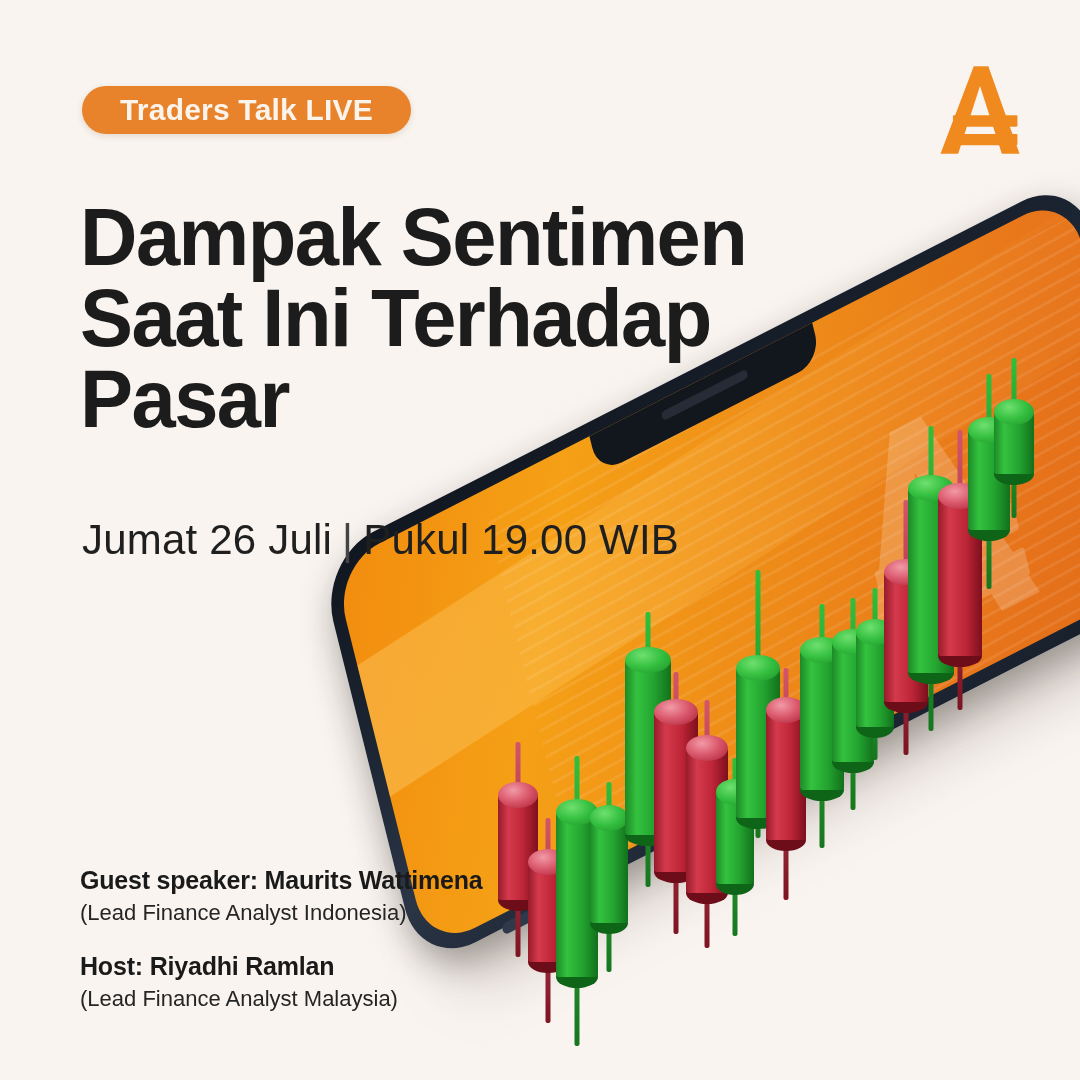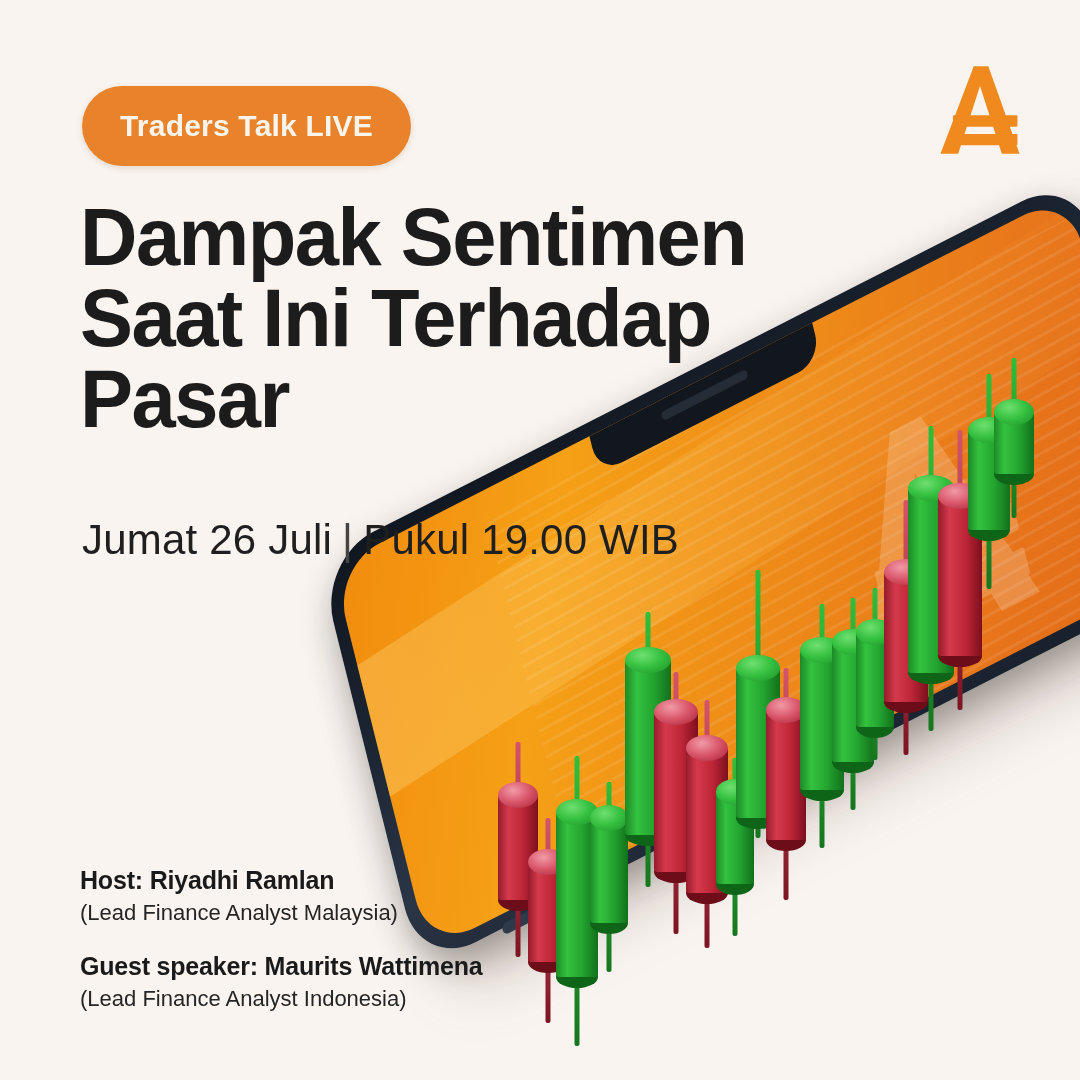--- a/index.html
+++ b/index.html
@@ -6,21 +6,21 @@
   body{
     width:1080px;height:1080px;overflow:hidden;
     font-family:"Liberation Sans","DejaVu Sans",sans-serif;
     background:#F9F4F0;
   }
   #poster{position:relative;width:1080px;height:1080px;background:#F9F4F0;overflow:hidden;}
 
   
   .badge{
     position:absolute;left:82px;top:86px;
-    height:80px;padding:0 38px;
+    height:48px;padding:0 38px;
     display:flex;align-items:center;justify-content:flex-start;
     background:#E8832B;border-radius:999px;
     box-shadow:0 2px 6px rgba(120,70,20,.16);
     z-index:40;
   }
   .badge span{
     color:#FBF4EC;font-size:30px;font-weight:bold;
     letter-spacing:.2px;white-space:nowrap;
   }
 
@@ -318,22 +318,22 @@
         <div class="body3d g" style="top: 412px; width: 40px; height: 62px;">
           <div class="foot"></div>
           <div class="side"></div>
           <div class="cap"></div>
         </div>
       </div>
     </div>
 
   <div class="credits">
     <div class="cred-block">
+      <div class="cred-name">Guest speaker: Maurits Wattimena</div>
+      <div class="cred-role">(Lead Finance Analyst Indonesia)</div>
+    </div>
+    <div class="cred-block">
       <div class="cred-name">Host: Riyadhi Ramlan</div>
       <div class="cred-role">(Lead Finance Analyst Malaysia)</div>
     </div>
-    <div class="cred-block">
-      <div class="cred-name">Guest speaker: Maurits Wattimena</div>
-      <div class="cred-role">(Lead Finance Analyst Indonesia)</div>
-    </div>
   </div>
 
 </div>
 
 </body></html>

